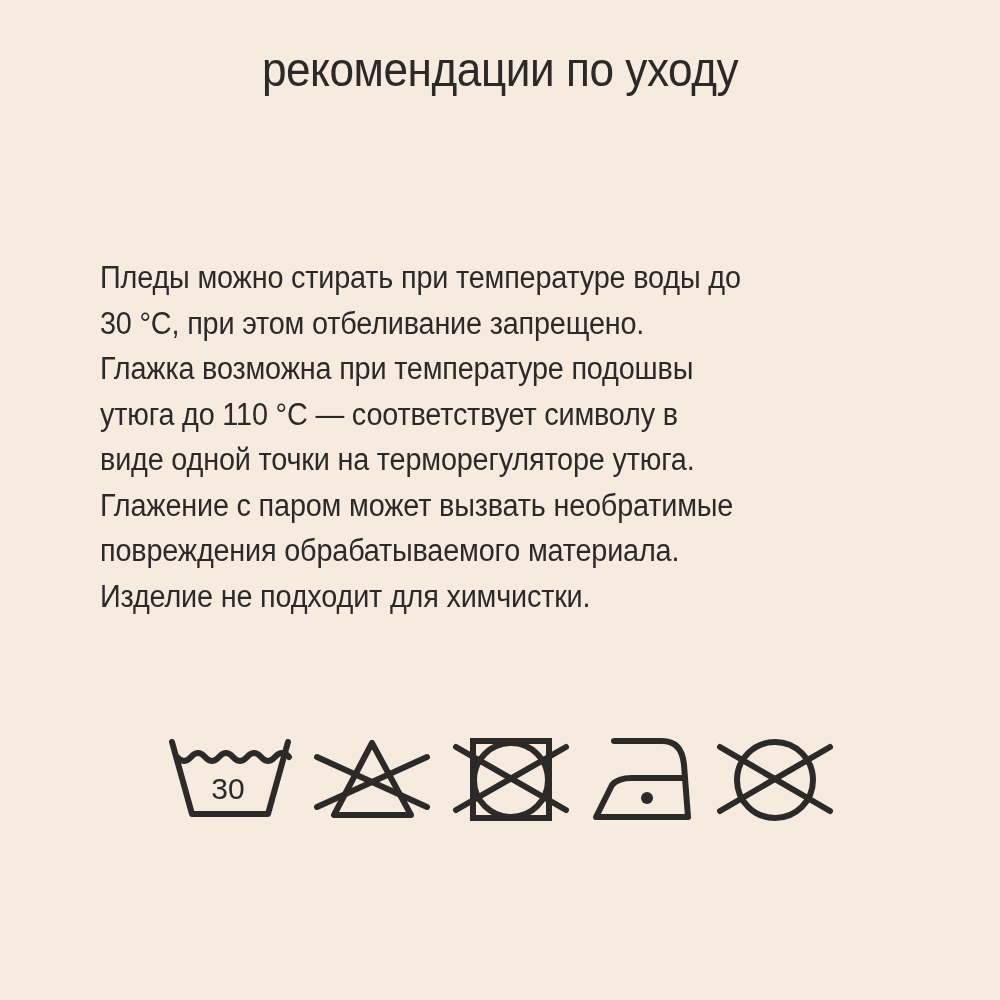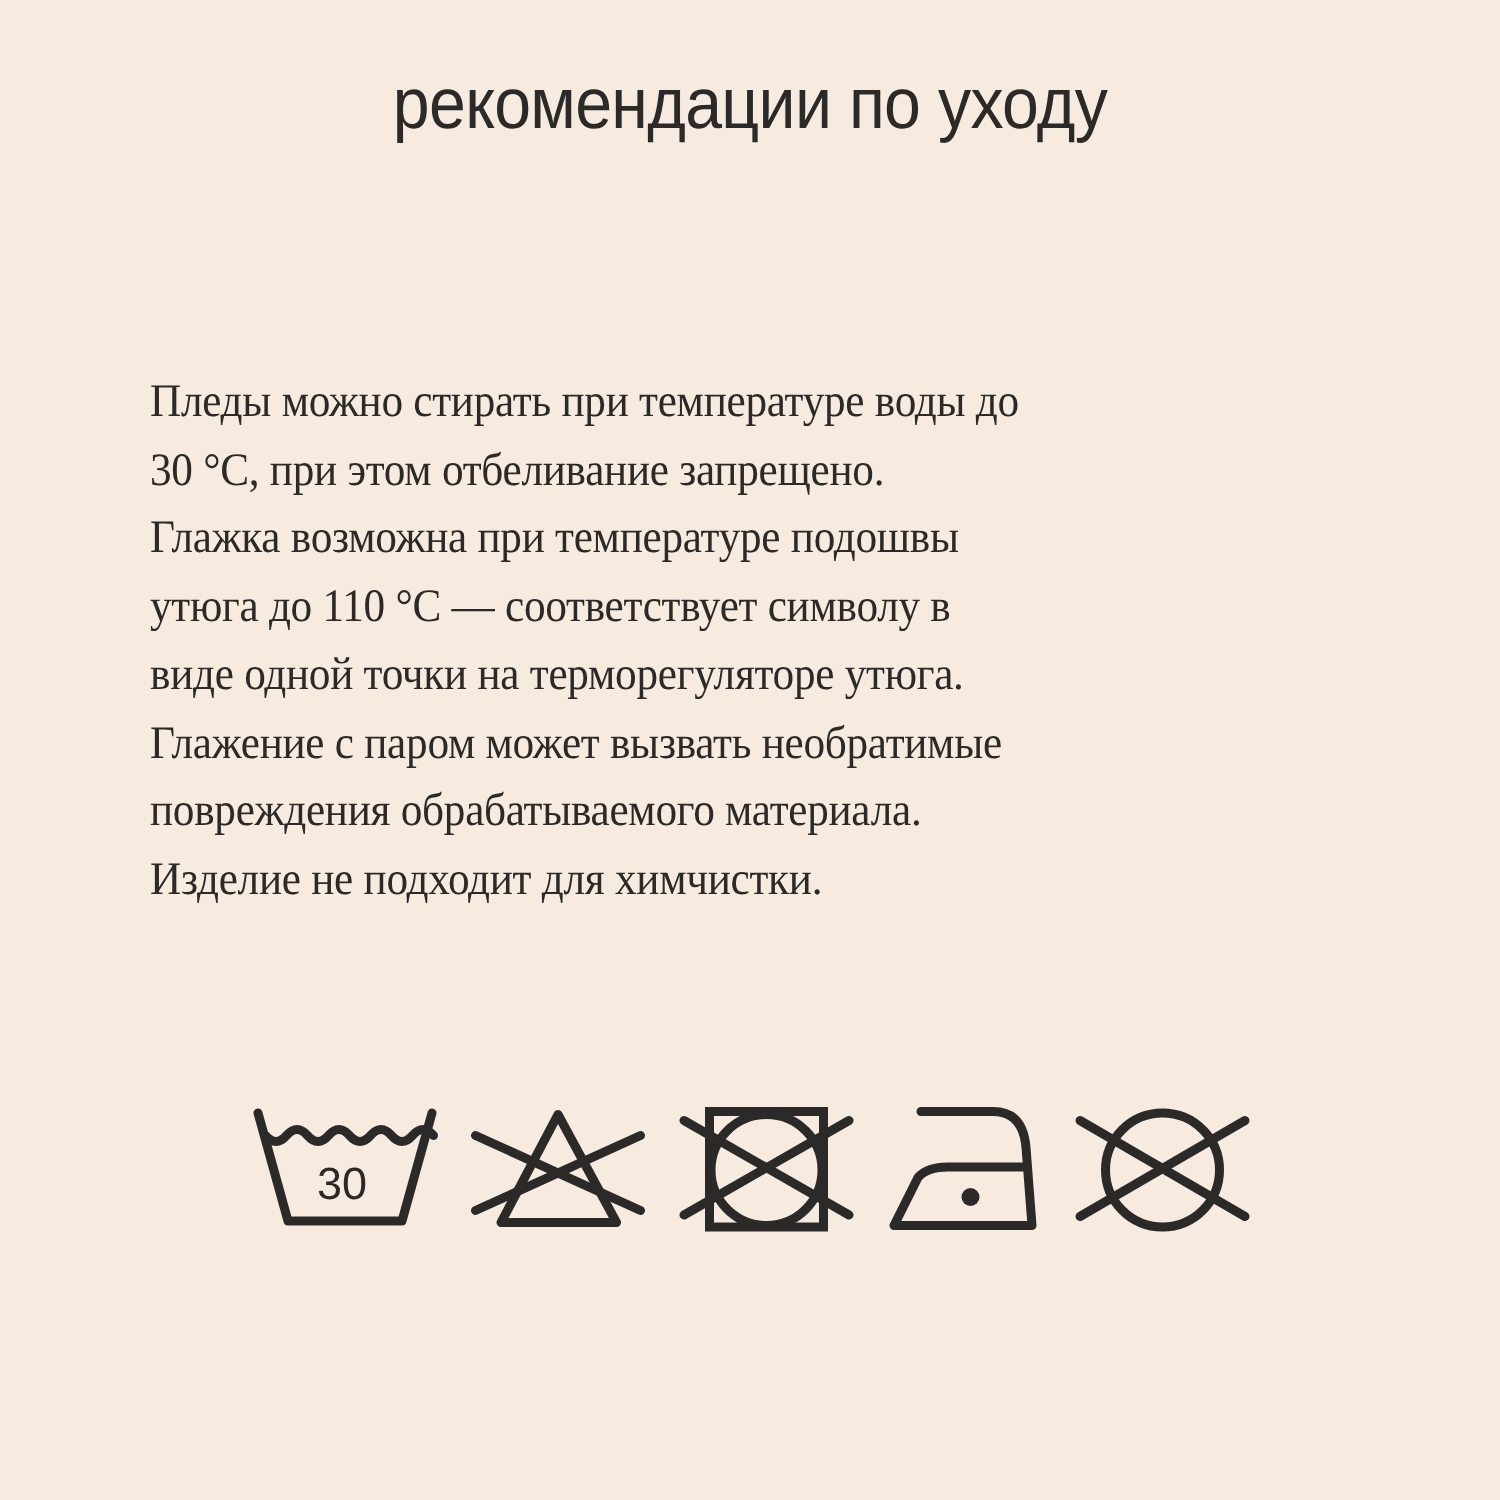--- a/index.html
+++ b/index.html
@@ -16,23 +16,22 @@
     left: 0; top: 38px; width: 1000px;
     text-align: center;
     font-size: 48px;
     line-height: 64px;
     letter-spacing: -0.5px;
     transform: scaleX(0.92);
     transform-origin: center;
   }
   .body-text {
     position: absolute;
-    left: 100px; top: 244px;
+    left: 100px; top: 255px;
     width: 860px;
-    font-family: Liberation Serif, serif;
   }
   .body-text .line {
     display: block;
     font-size: 31px;
     line-height: 45.5px;
     white-space: nowrap;
     transform: scaleX(0.93);
     transform-origin: left center;
     letter-spacing: -0.2px;
   }

